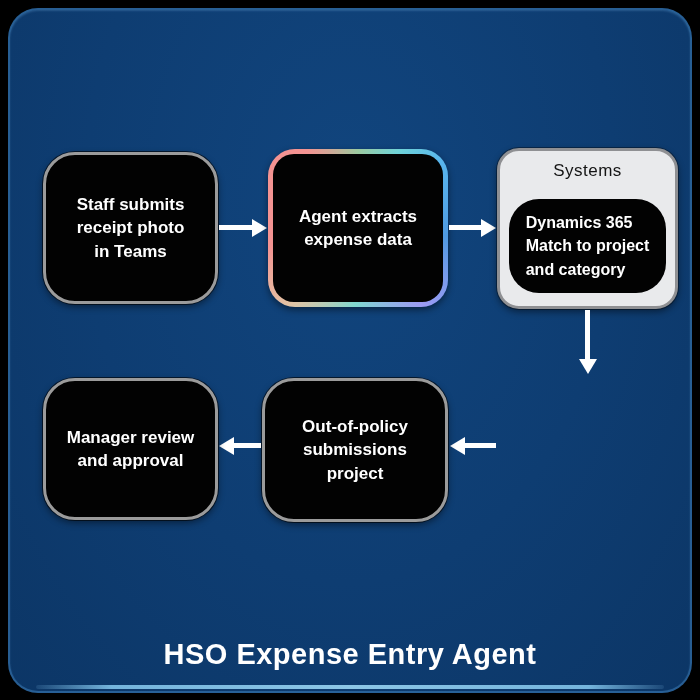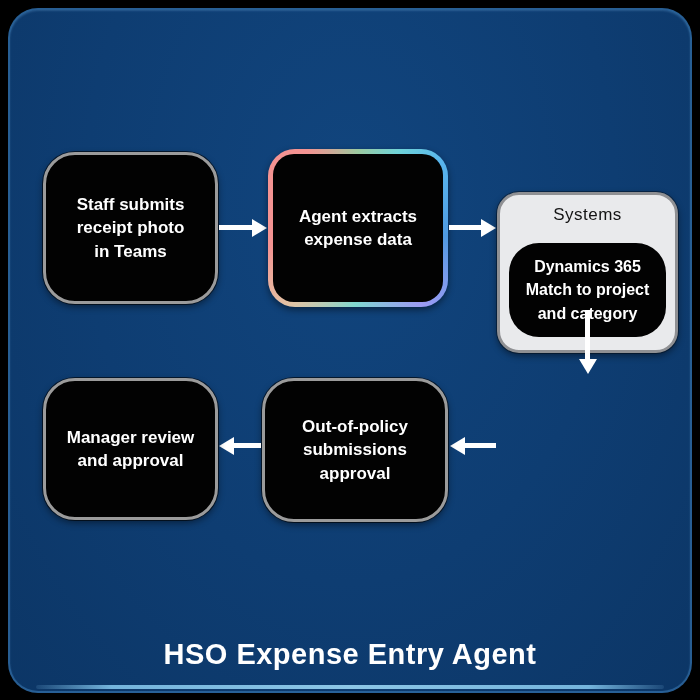--- a/index.html
+++ b/index.html
@@ -89,21 +89,21 @@
     font-weight: 400;
     letter-spacing: 0.5px;
   }
   .systems-pill {
     position: absolute;
     left: 9px; top: 48px;
     width: 157px; height: 94px;
     background: #020202;
     border-radius: 30px;
     display: flex; align-items: center; justify-content: center;
-    text-align: center;
+    text-align: left;
   }
   .systems-pill .node-label { font-size: 16px; line-height: 1.45; }
 
   
   .arrow-h {
     position: absolute;
     height: 19px;
     display: flex; align-items: center;
   }
   .arrow-v {
@@ -139,21 +139,21 @@
     text-align: center;
     color: #ffffff;
     font-size: 29px;
     font-weight: bold;
     letter-spacing: 0.5px;
   }
 
   
   #node-staff     { left: 33px;  top: 142px; width: 175px; height: 152px; }
   #node-agent     { left: 258px; top: 139px; width: 180px; height: 158px; }
-  #node-systems   { left: 487px; top: 138px; width: 181px; height: 161px; margin-top: 44px; }
+  #node-systems   { left: 487px; top: 138px; width: 181px; height: 161px; }
   #node-auto      { left: 487px; top: 368px; width: 178px; height: 142px; }
   #node-policy    { left: 252px; top: 368px; width: 186px; height: 144px; }
   #node-manager   { left: 33px;  top: 368px; width: 175px; height: 142px; text-decoration: underline; }
 
   #arrow-1 { left: 209px; top: 208px; width: 48px; }
   #arrow-2 { left: 439px; top: 208px; width: 47px; }
   #arrow-3 { left: 568px; top: 300px; height: 64px; }
   #arrow-4 { left: 440px; top: 426px; width: 46px; }
   #arrow-5 { left: 209px; top: 426px; width: 42px; }
 </style>
@@ -201,21 +201,21 @@
     </div>
 
 
     <div class="arrow-h" id="arrow-4">
       <div class="head-left"></div>
       <div class="h-line"></div>
     </div>
 
     <div class="node" id="node-policy">
       <div class="node-label">Out-of-policy
-submissions approval</div>
+submissions project</div>
     </div>
 
     <div class="arrow-h" id="arrow-5">
       <div class="head-left"></div>
       <div class="h-line"></div>
     </div>
 
     <div class="node" id="node-manager">
       <div class="node-label">Manager review
 and approval</div>

